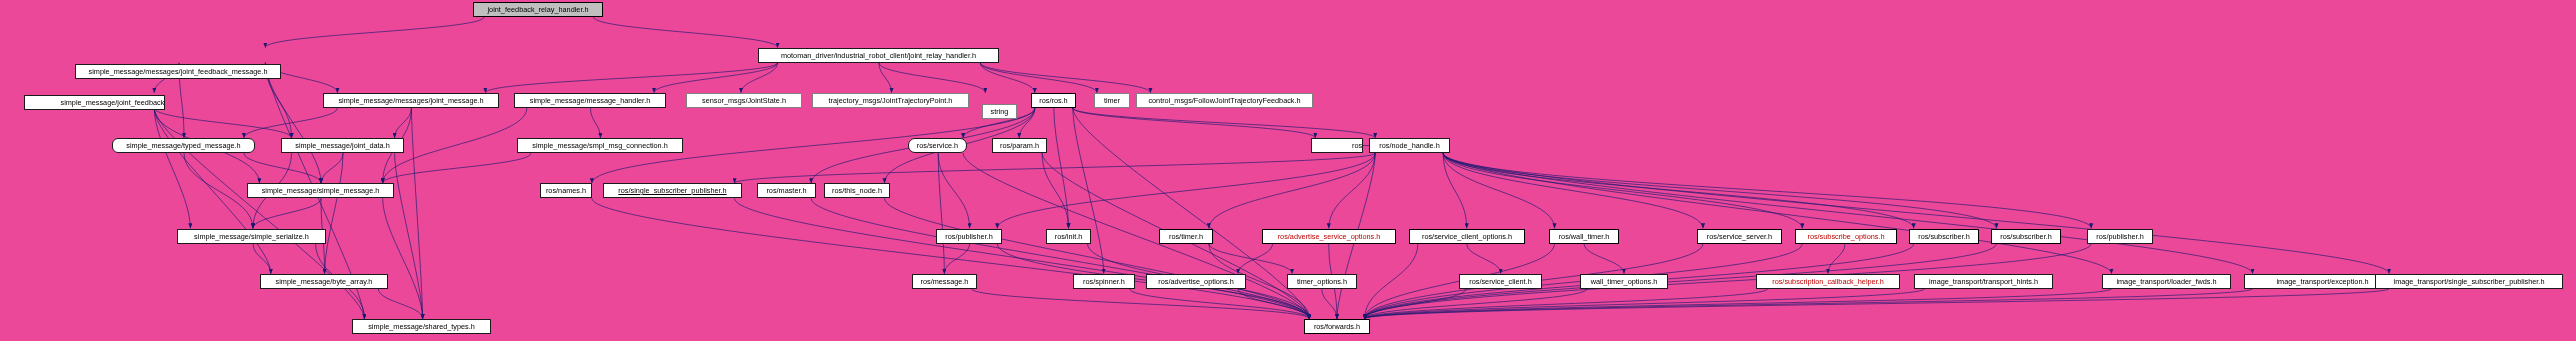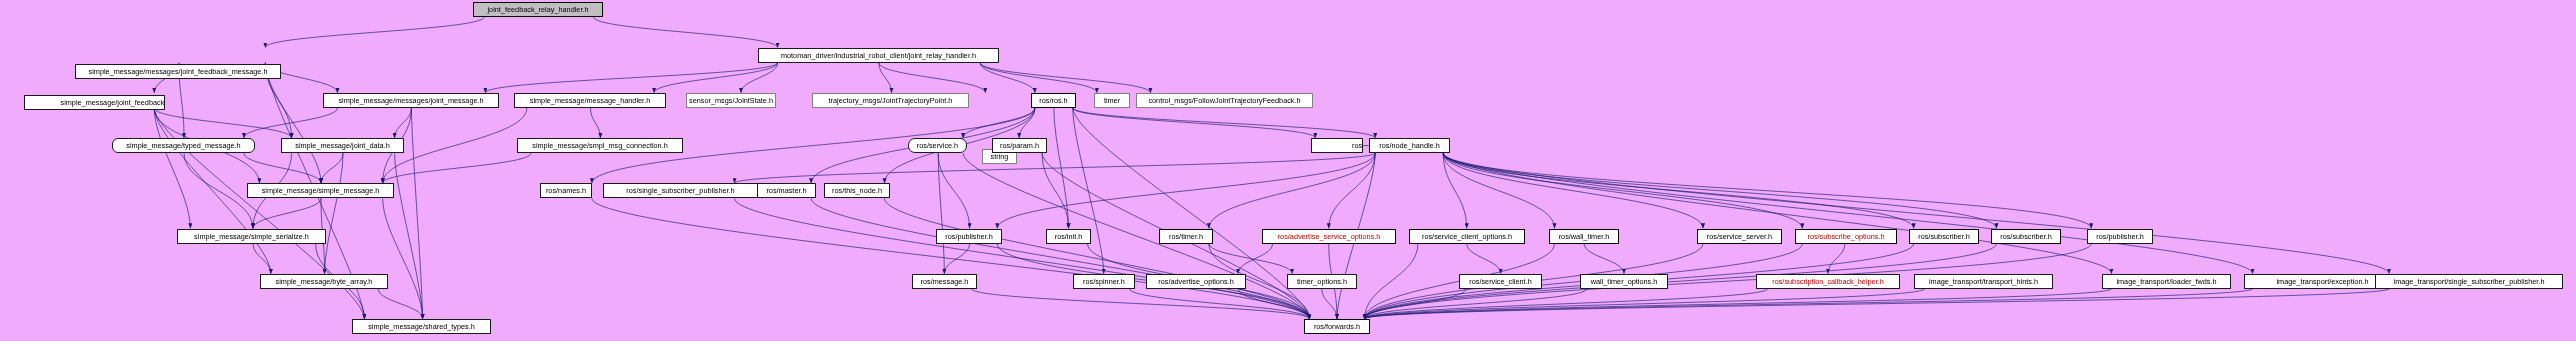--- a/index.html
+++ b/index.html
@@ -1,16 +1,16 @@
 <!DOCTYPE html>
 <html style="font-size:9.4px"><head>
 <meta charset="utf-8">
 <style>
   html,body{margin:0;padding:0;background:#ffffff;}
-  #graph{position:relative;width:2576px;height:341px;background:#f0abfc;
+  #graph{position:relative;width:2576px;height:341px;background:#ec4899;
          font-family:"Liberation Sans","DejaVu Sans",sans-serif;overflow:hidden;}
   #edges{position:absolute;left:0;top:0;width:2576px;height:341px;pointer-events:none;}
   .node{position:absolute;box-sizing:border-box;border:0.6px solid #1a1a1a;
         background:#ffffff;color:#000000;height:15.3px;line-height:14px;
         text-align:center;font-size:7.3px;white-space:nowrap;overflow:hidden;
         border-radius:0.6px;}
   .node.root{background:#bfbfbf;border:0.6px solid #000000;font-weight:normal;}
   .node.red{color:#c00000;}
   .node.thick{border:0.6px solid #000000;}
   .node.grey{border:0.6px solid #808080;}
@@ -131,36 +131,36 @@
         <path d="M4068.6,492 C4068.6,514.95 2323.04,520.05 2323.04,543" fill="none" stroke="#191970" stroke-width="1.1" marker-end="url(#arrow)"></path>
       </g>
   </svg>
   <div id="nodes">
       <div class="node root" style="left: 473px; top: 1.8px; width: 130px;"><span>joint_feedback_relay_handler.h</span></div>
       <div class="node plain" style="left: 75px; top: 64px; width: 206px;"><span>simple_message/messages/joint_feedback_message.h</span></div>
       <div class="node plain" style="left: 758px; top: 48px; width: 241px;"><span>motoman_driver/industrial_robot_client/joint_relay_handler.h</span></div>
       <div class="node plain" style="left: 23.5px; top: 95px; width: 141px; padding-left: 36px;"><span>simple_message/joint_feedback.h</span></div>
       <div class="node plain" style="left: 323px; top: 93px; width: 176px;"><span>simple_message/messages/joint_message.h</span></div>
       <div class="node plain" style="left: 514px; top: 93px; width: 152px;"><span>simple_message/message_handler.h</span></div>
-      <div class="node grey" style="left: 686px; top: 93px; width: 90px;"><span>sensor_msgs/JointState.h</span></div>
+      <div class="node grey" style="left: 686px; top: 93px; width: 116px;"><span>sensor_msgs/JointState.h</span></div>
       <div class="node grey" style="left: 812px; top: 93px; width: 157px;"><span>trajectory_msgs/JointTrajectoryPoint.h</span></div>
-      <div class="node grey" style="left: 982px; top: 104px; width: 35px; margin-top: 45px;"><span>string</span></div>
+      <div class="node grey" style="left: 982px; top: 104px; width: 35px;"><span>string</span></div>
       <div class="node thick" style="left: 1031px; top: 93px; width: 45px;"><span>ros/ros.h</span></div>
       <div class="node grey" style="left: 1094px; top: 93px; width: 36px;"><span>timer</span></div>
       <div class="node grey" style="left: 1136px; top: 93px; width: 177px;"><span>control_msgs/FollowJointTrajectoryFeedback.h</span></div>
       <div class="node plain" style="left: 112px; top: 138px; width: 143px; border-radius: 6px;"><span>simple_message/typed_message.h</span></div>
       <div class="node plain" style="left: 281px; top: 138px; width: 123px;"><span>simple_message/joint_data.h</span></div>
       <div class="node plain" style="left: 517px; top: 138px; width: 166px;"><span>simple_message/smpl_msg_connection.h</span></div>
       <div class="node plain" style="left: 908px; top: 138px; width: 59px; border-radius: 7px;"><span>ros/service.h</span></div>
       <div class="node plain" style="left: 992px; top: 138px; width: 55px;"><span>ros/param.h</span></div>
       <div class="node plain" style="left: 1311px; top: 138px; width: 52px; padding-left: 40px;"><span>ros/topic.h</span></div>
       <div class="node plain" style="left: 1369px; top: 138px; width: 81px;"><span>ros/node_handle.h</span></div>
       <div class="node plain" style="left: 247px; top: 183px; width: 147px;"><span>simple_message/simple_message.h</span></div>
       <div class="node plain" style="left: 540px; top: 183px; width: 52px;"><span>ros/names.h</span></div>
-      <div class="node plain" style="left: 603px; top: 183px; width: 155px;"><span>ros/single_subscriber_publisher.h</span></div>
+      <div class="node plain" style="left: 603px; top: 183px; width: 139px; text-decoration: underline;"><span>ros/single_subscriber_publisher.h</span></div>
       <div class="node plain" style="left: 757px; top: 183px; width: 59px;"><span>ros/master.h</span></div>
       <div class="node plain" style="left: 824px; top: 183px; width: 66px;"><span>ros/this_node.h</span></div>
       <div class="node plain" style="left: 177px; top: 229px; width: 149px;"><span>simple_message/simple_serialize.h</span></div>
       <div class="node plain" style="left: 936px; top: 229px; width: 66px;"><span>ros/publisher.h</span></div>
       <div class="node plain" style="left: 1046px; top: 229px; width: 45px;"><span>ros/init.h</span></div>
       <div class="node thick" style="left: 1159px; top: 229px; width: 54px;"><span>ros/timer.h</span></div>
       <div class="node red thick" style="left: 1262px; top: 229px; width: 134px;"><span>ros/advertise_service_options.h</span></div>
       <div class="node thick" style="left: 1409px; top: 229px; width: 116px;"><span>ros/service_client_options.h</span></div>
       <div class="node thick" style="left: 1549px; top: 229px; width: 70px;"><span>ros/wall_timer.h</span></div>
       <div class="node thick" style="left: 1697px; top: 229px; width: 85px;"><span>ros/service_server.h</span></div>

